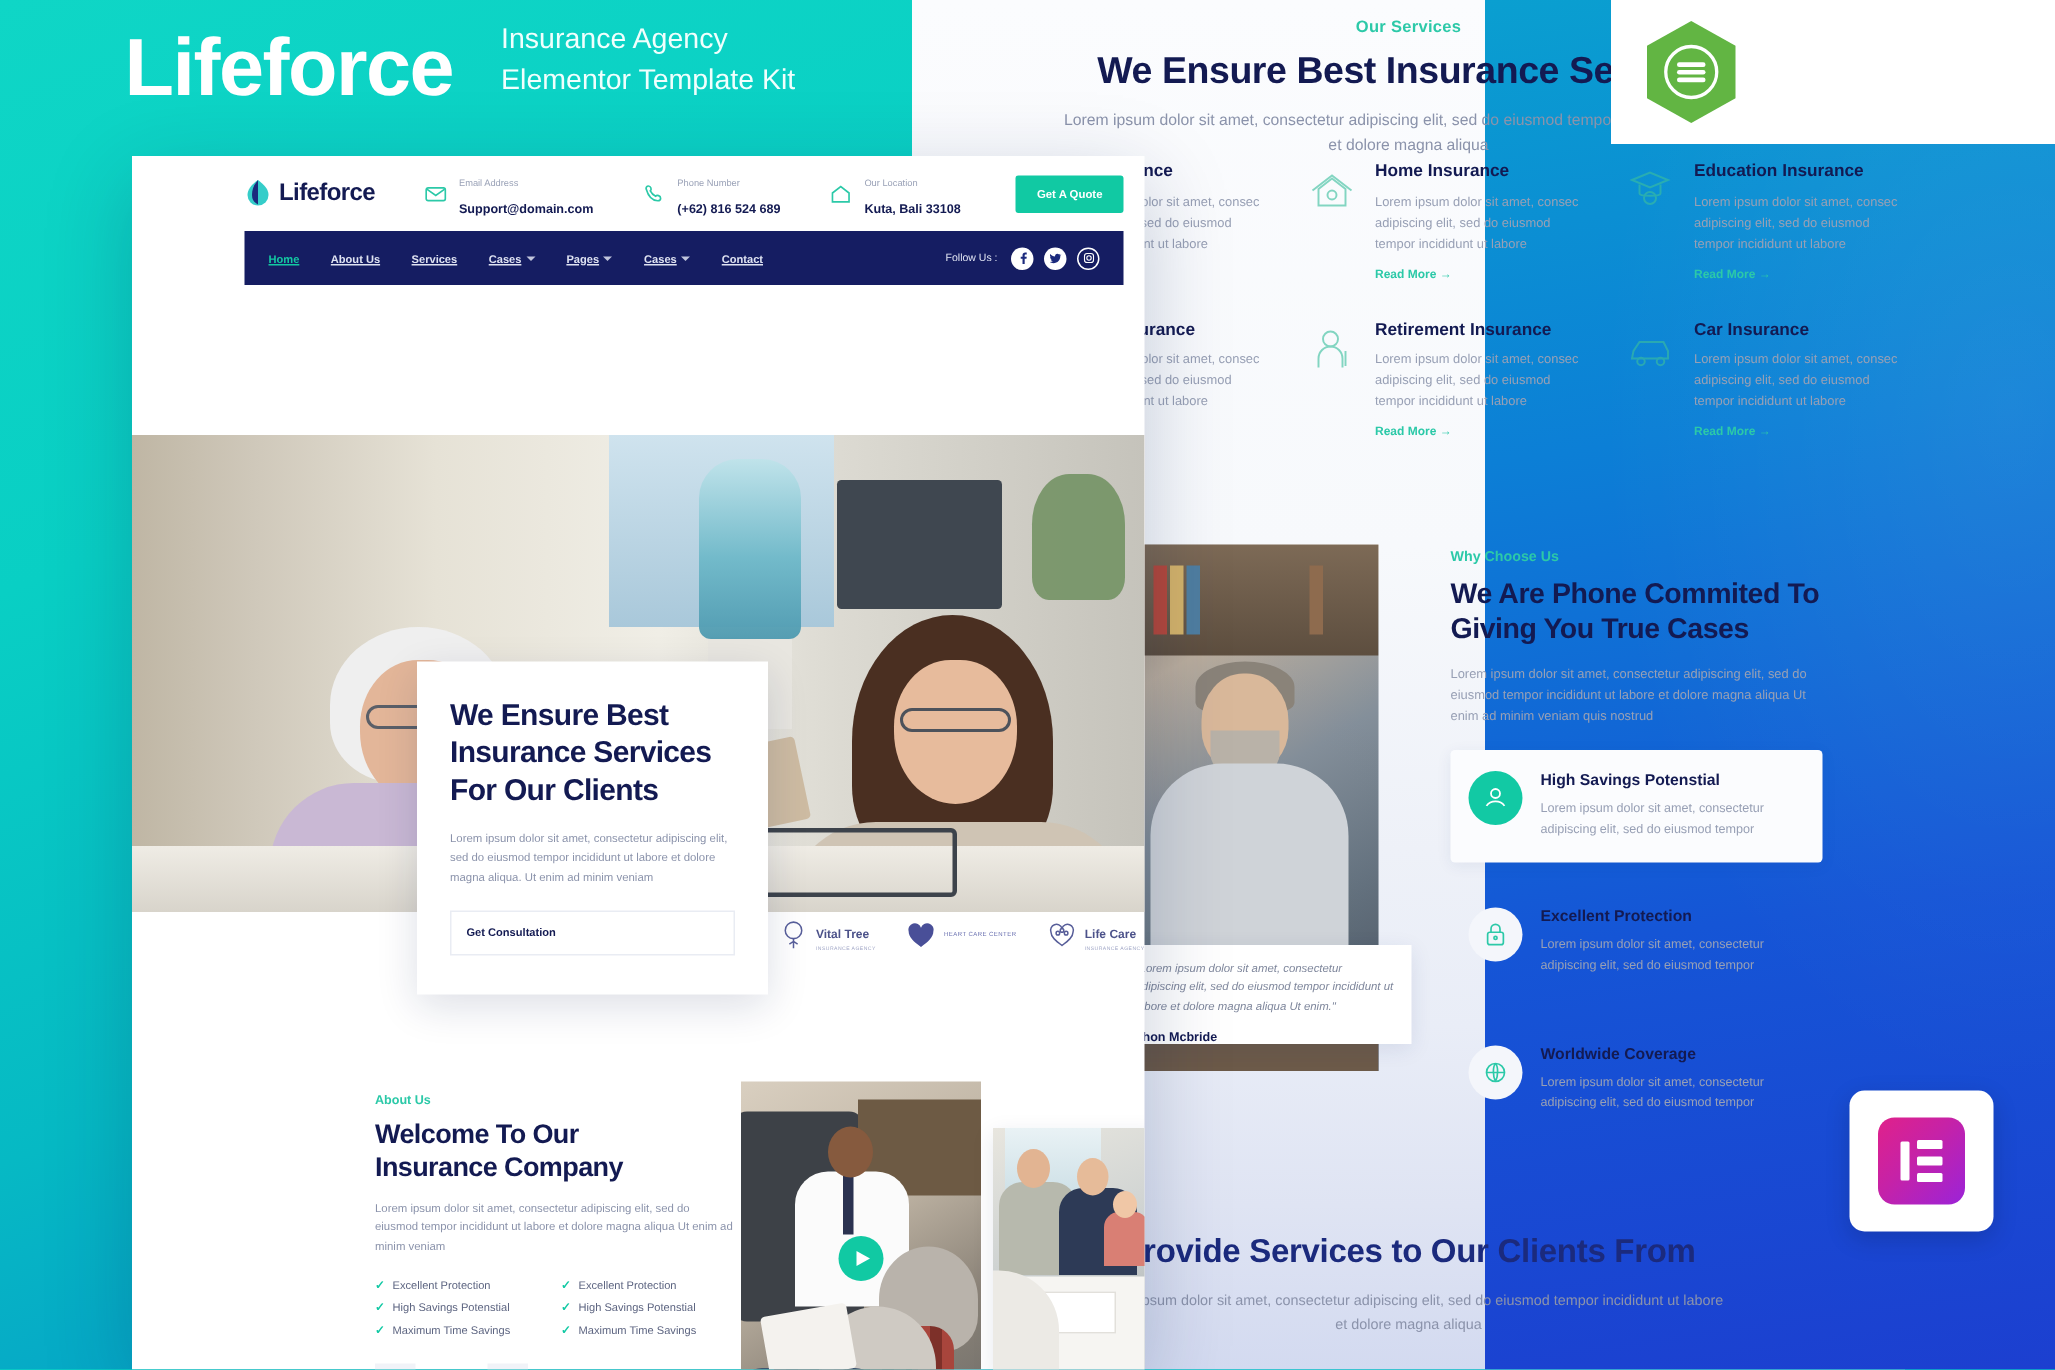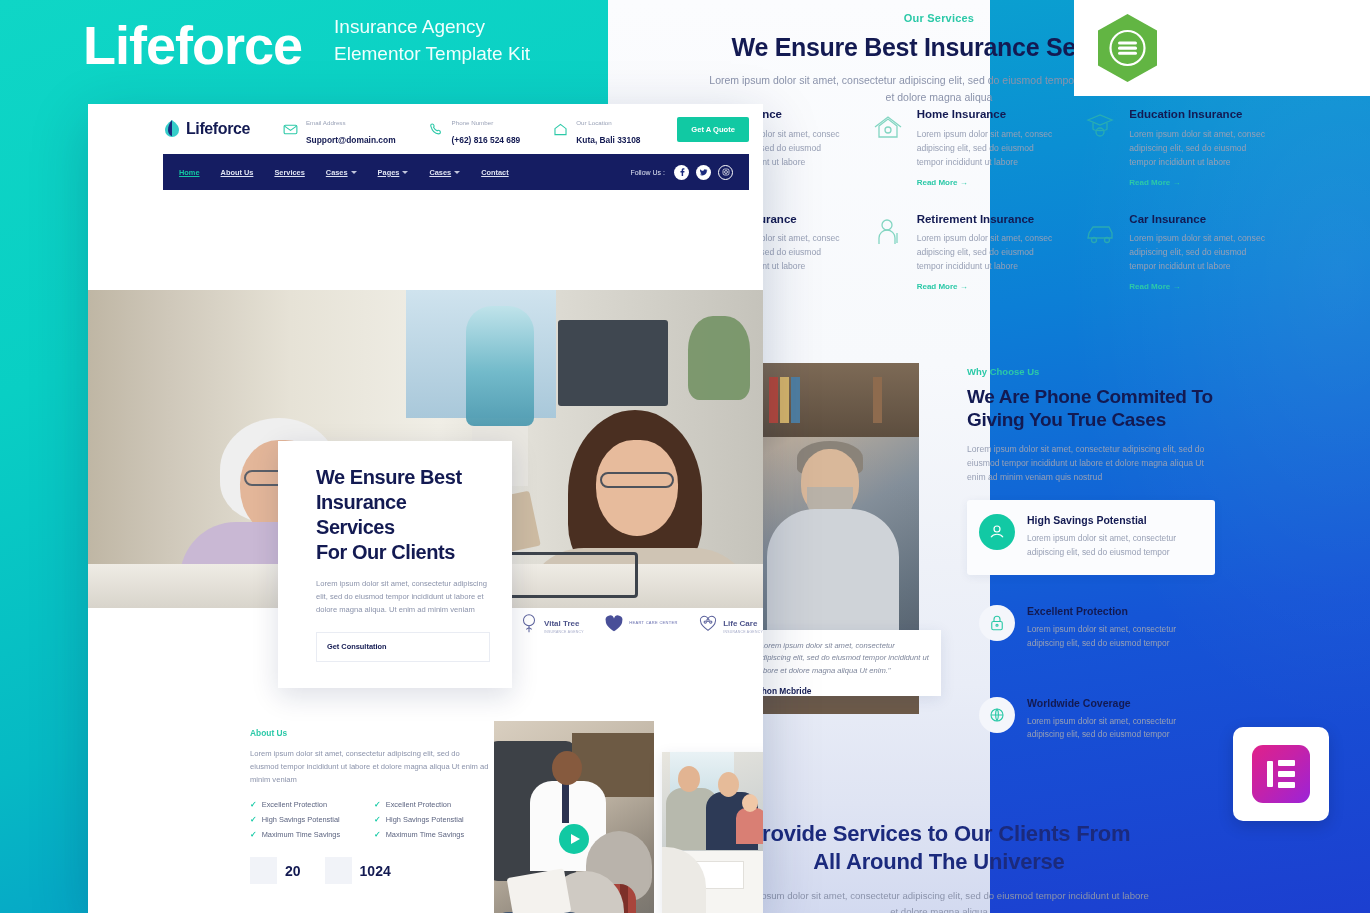--- a/index.html
+++ b/index.html
@@ -205,21 +205,21 @@
   #hero .lady2-glass{ position:absolute; left:512px; top:182px; width:74px; height:16px; border:2px solid #4d525b; border-radius:8px; }
   #hero .lady2-body{ position:absolute; left:436px; top:258px; width:230px; height:100px; border-radius:60px 60px 0 0; background:#cfc4b4; }
   #hero .desk{ position:absolute; left:0; bottom:0; width:675px; height:44px; background:linear-gradient(180deg,#efece5,#d8d4cb); }
   #hero .basket{ position:absolute; left:420px; bottom:10px; width:130px; height:46px; border:3px solid #3d434b; border-radius:4px; }
   #hero .tablet{ position:absolute; left:352px; bottom:52px; width:96px; height:56px; background:#cdbba2; transform:rotate(-12deg); border-radius:3px; }
   #hero .phone{ position:absolute; left:272px; bottom:38px; width:56px; height:28px; background:#e8e5de; border-radius:3px; }
 
   
   #hero-card {
     position: absolute; left: 190px; top: 337px; width: 234px; background: #ffffff;
-    padding: 24px 22px 26px 38px; box-shadow: 0 8px 26px rgba(12,30,80,.14);
+    padding: 24px 22px 26px 22px; box-shadow: 0 8px 26px rgba(12,30,80,.14);
   }
   #hero-card h1 { color: #131a52; font-size: 20px; font-weight: 700; line-height: 1.25; letter-spacing: -.45px; }
   #hero-card .p { color: #8b93ab; font-size: 7.6px; line-height: 1.72; margin-top: 12px; }
   #consult-box { margin-top: 16px; border: 1px solid #e9ecf3; padding: 9px 10px 10px 10px; }
   #consult-box .lbl { color: #131a52; font-size: 7.4px; font-weight: 700; }
   #consult-row { display: flex; align-items: center; gap: 6px; margin-top: 6px; }
   #consult-row input {
     flex: 1; border: none; outline: none; font-size: 7.2px; color: #c3c8d5;
     font-family: "Liberation Sans", sans-serif; padding: 9px 2px;
   }
@@ -453,21 +453,20 @@
 </div>
 
 <div id="testimonial">
   <div class="q">"Lorem ipsum dolor sit amet, consectetur adipiscing elit, sed do eiusmod tempor incididunt ut labore et dolore magna aliqua Ut enim."</div>
   <div class="n">Jhon Mcbride</div>
 </div>
 
 <div id="provide">
   <div class="h2">
     <span>Provide Services to Our Clients From</span><br>
-    <span>All Around The Universe</span>
   </div>
   <div class="p">Lorem ipsum dolor sit amet, consectetur adipiscing elit, sed do eiusmod tempor incididunt ut labore et dolore magna aliqua</div>
 </div>
 
 <div id="mockup">
 
   <div id="site-topbar">
     <div class="logo">
       <span class="mark">
         <svg width="18" height="20" viewBox="0 0 18 20" fill="none">
@@ -626,20 +625,24 @@
       </svg>
       <span>
         <span class="pl">Life Care</span>
         <span class="ps">INSURANCE AGENCY</span>
       </span>
     </div>
   </div>
 
   <div id="about">
     <div class="eyebrow">About Us</div>
+    <h2>
+      <span>Welcome To Our</span><br>
+      <span>Insurance Company</span>
+    </h2>
     <div class="p">Lorem ipsum dolor sit amet, consectetur adipiscing elit, sed do eiusmod tempor incididunt ut labore et dolore magna aliqua Ut enim ad minim veniam</div>
     <div id="about-list">
       <div class="chk">
           <span class="tick">✓</span>
           <span>Excellent Protection</span>
         </div>
       <div class="chk">
           <span class="tick">✓</span>
           <span>Excellent Protection</span>
         </div>

